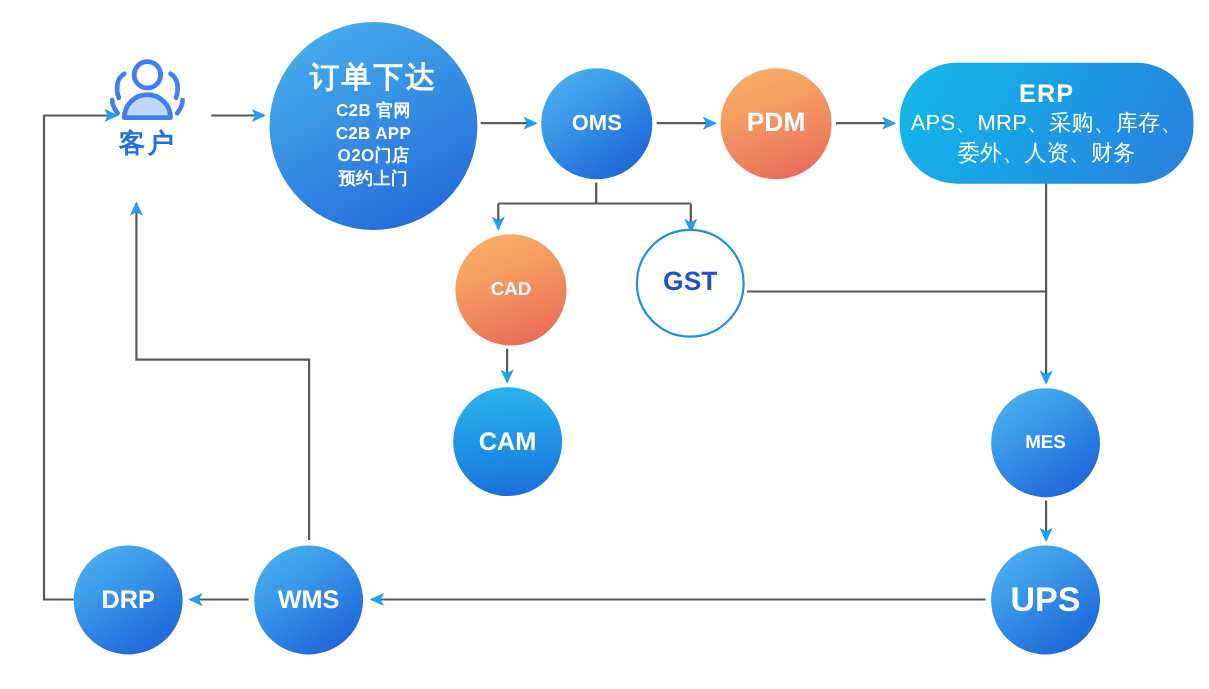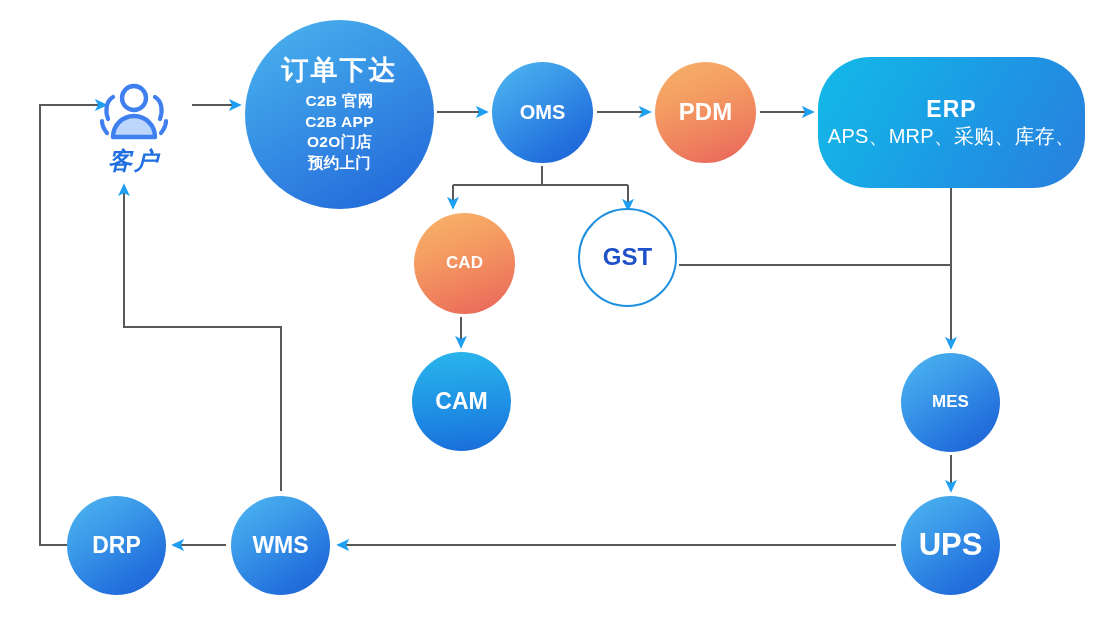--- a/index.html
+++ b/index.html
@@ -54,21 +54,21 @@
     left: 492px; top: 62px; width: 101px; height: 101px;
     background: linear-gradient(145deg, #4fb7f0 0%, #3b9ae9 35%, #2472dd 75%, #1a5fd4 100%);
     font-size: 20px; font-weight: 700;
   }
   .n-pdm {
     left: 655px; top: 62px; width: 101px; height: 101px;
     background: linear-gradient(160deg, #f7b26a 0%, #f49d62 35%, #ee7e5e 72%, #e8615a 100%);
     font-size: 24px; font-weight: 700;
   }
   .n-erp {
-    left: 818px; top: 57px; width: 267px; height: 131px;
+    left: 818px; top: 57px; width: 267px; height: 110px;
     border-radius: 52px;
     background: linear-gradient(120deg, #13b9e8 0%, #17a9e6 30%, #1f93e3 65%, #2a7fdd 100%);
   }
   .n-erp .title { font-size: 23px; font-weight: 700; letter-spacing: 1px; }
   .n-erp .sub { font-size: 20px; font-weight: 400; line-height: 1.32; letter-spacing: .2px; }
 
   .n-cad {
     left: 414px; top: 213px; width: 101px; height: 101px;
     background: linear-gradient(160deg, #f8b469 0%, #f59f62 33%, #ef7f5d 70%, #e8625a 100%);
     font-size: 17px; font-weight: 700;
@@ -101,23 +101,22 @@
     font-size: 23px; font-weight: 700;
   }
   .n-drp {
     left: 67px; top: 496px; width: 99px; height: 99px;
     background: linear-gradient(145deg, #4fb7f0 0%, #3b9ae9 35%, #2472dd 75%, #1a5fd4 100%);
     font-size: 23px; font-weight: 700; text-align: center;
   }
 
   
   .n-customer {
-    left: 78px; top: 68px; width: 112px; height: 120px;
+    left: 78px; top: 38px; width: 112px; height: 120px;
     color: #1f6fe0;
-    font-style: italic;
   }
   .n-customer .cust-icon { width: 78px; height: 62px; }
   .n-customer .cust-label {
     font-size: 24px; font-weight: 700; letter-spacing: 2px; margin-top: 4px;
     color: #1f6fe0;
   }
 </style>
 </head>
 <body>
 
@@ -190,20 +189,21 @@
   </div>
 
   <div class="node circ n-pdm">
     <span>PDM</span>
   </div>
 
   <div class="node n-erp">
     <div class="title">ERP</div>
     <div class="sub">
       <div>APS、MRP、采购、库存、</div>
+      <div>委外、人资、财务</div>
     </div>
   </div>
 
   <div class="node circ n-cad">
     <span>CAD</span>
   </div>
 
   <div class="node circ n-gst">
     <span>GST</span>
   </div>

